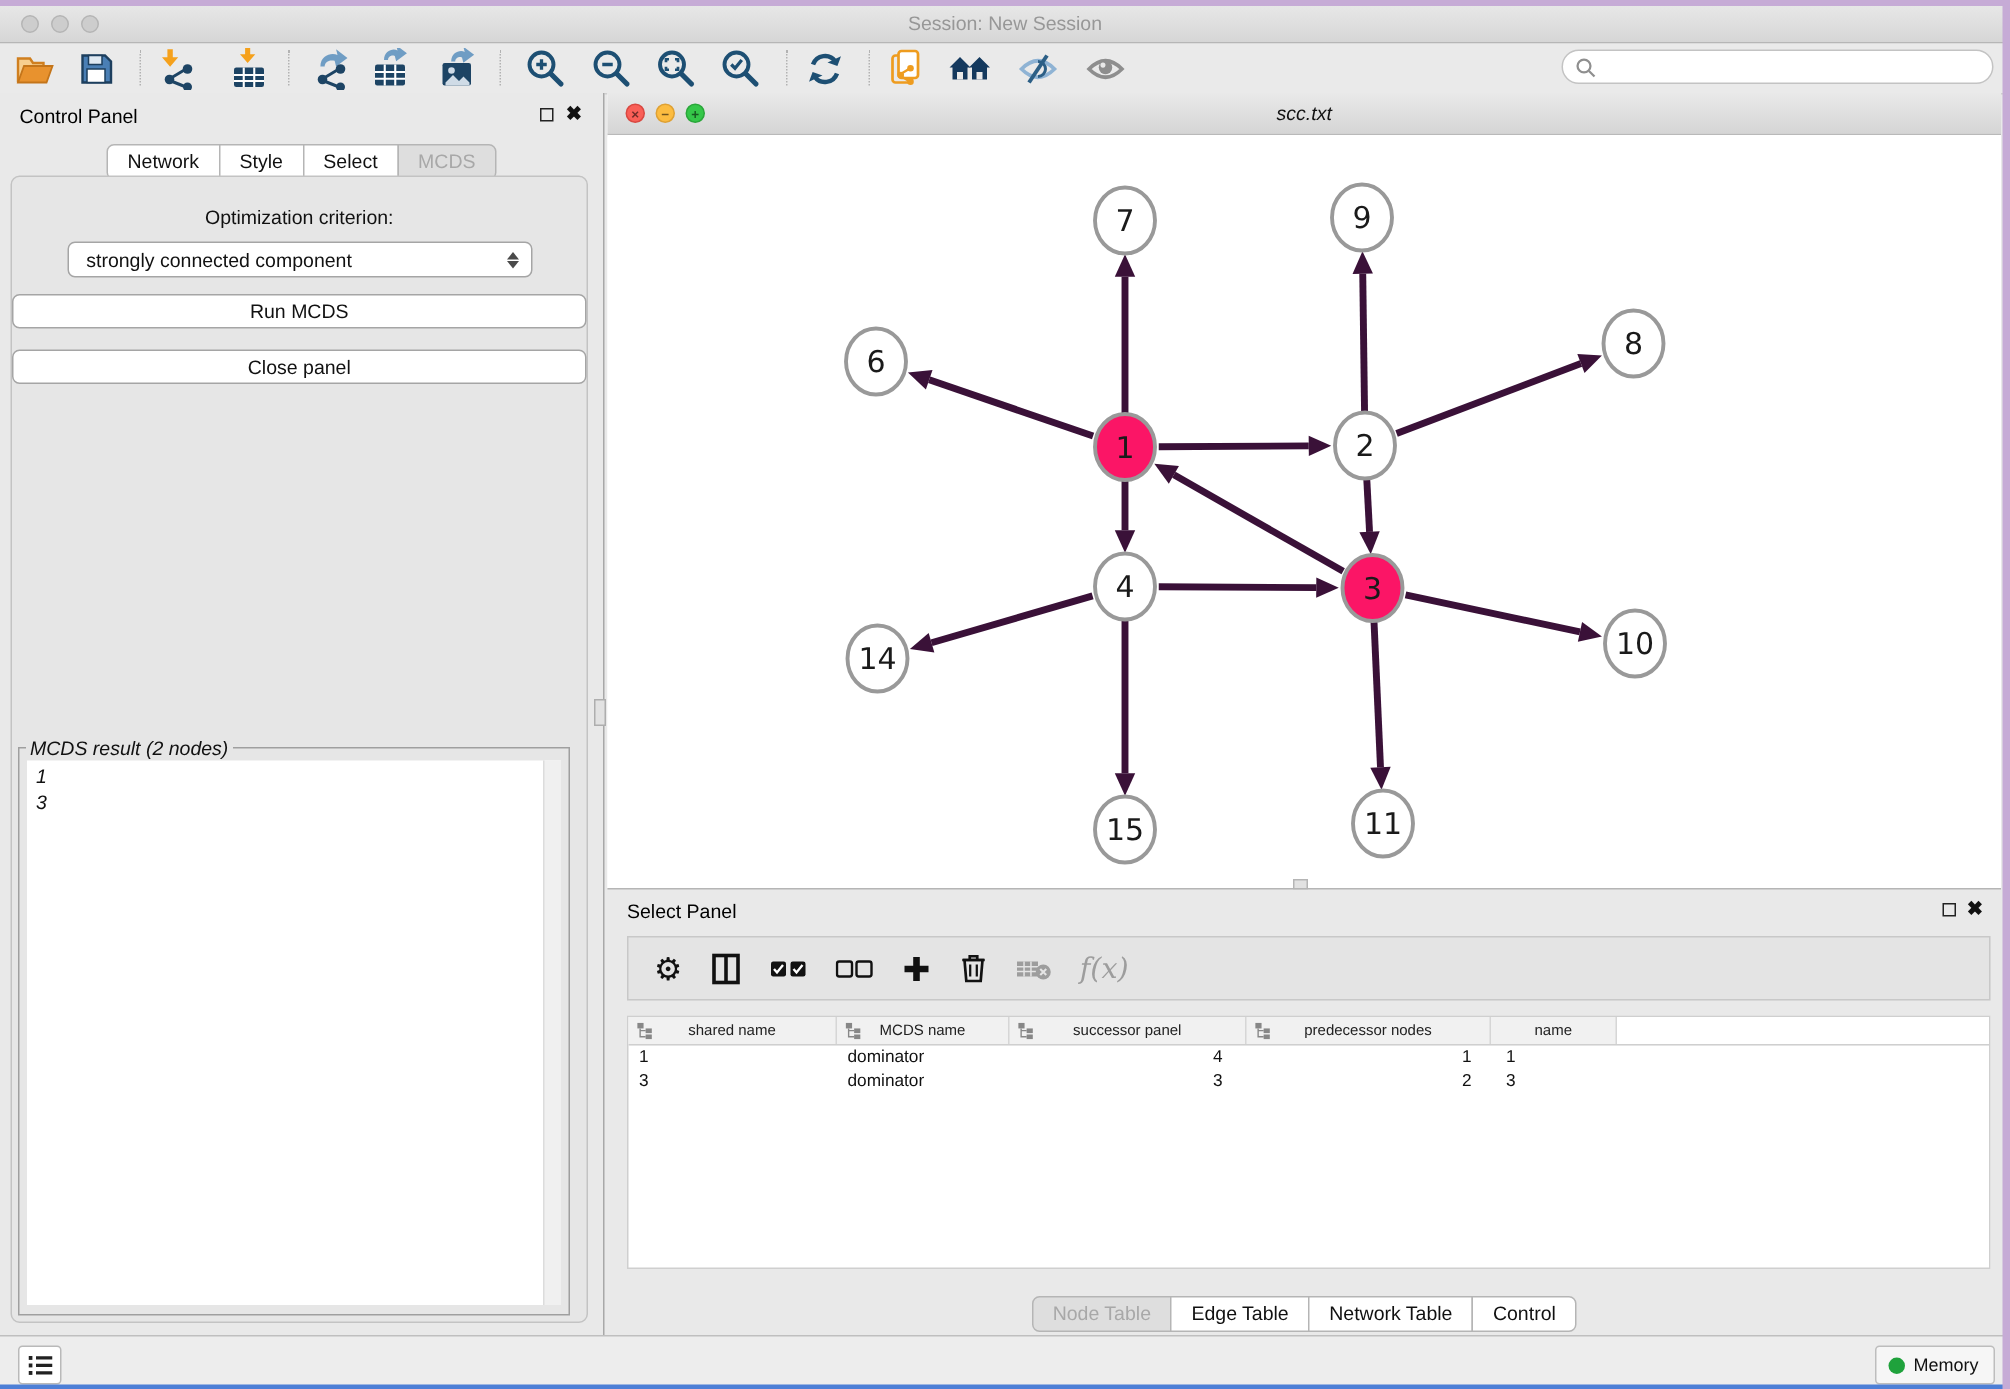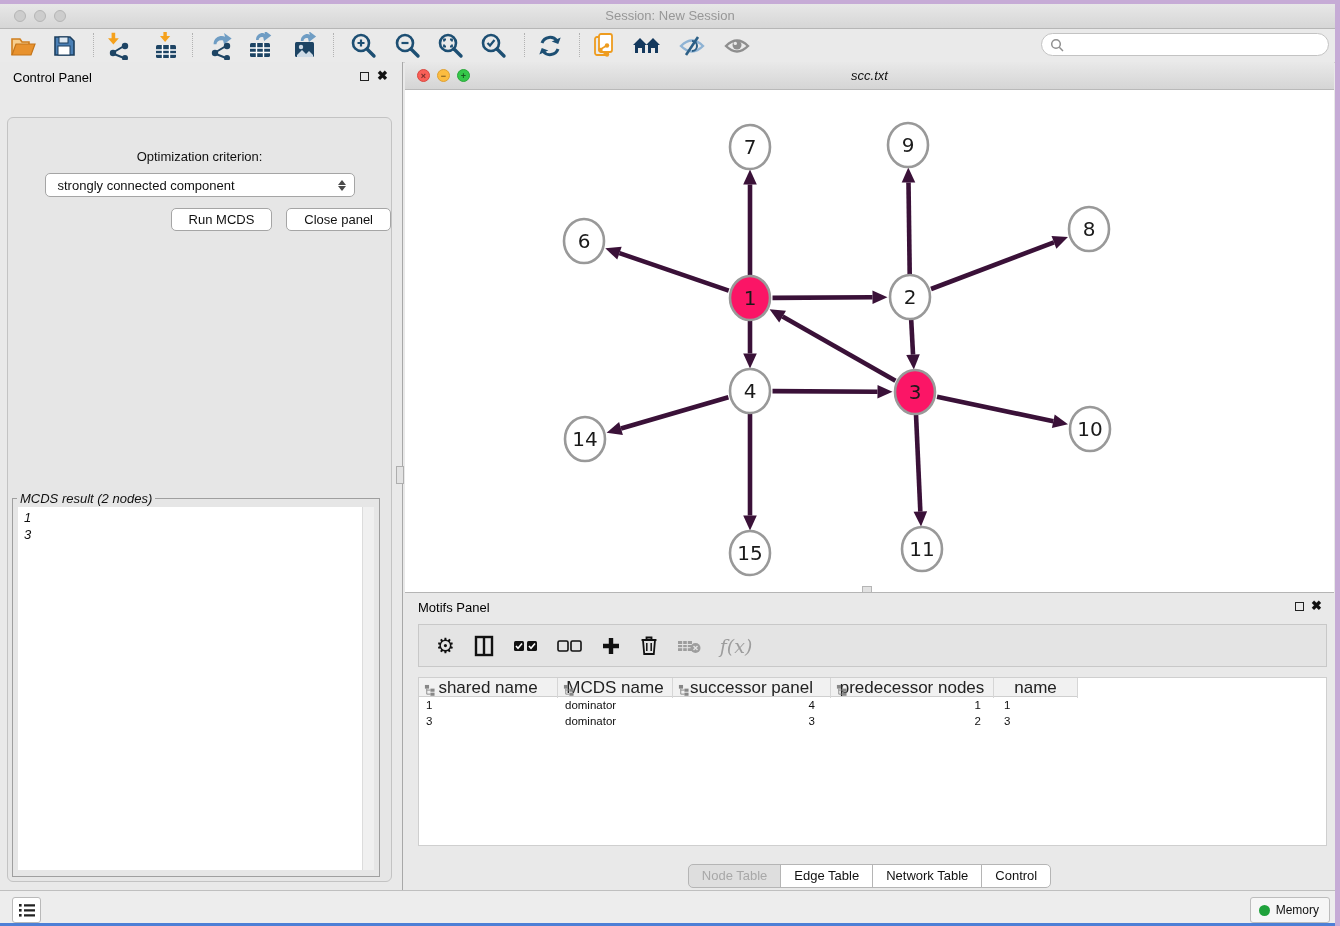--- a/index.html
+++ b/index.html
@@ -35,29 +35,29 @@
   .win-close{position:absolute;top:6px;font-size:13px;font-weight:bold;color:#111;cursor:pointer;line-height:16px;}
 
   .seg-row{position:absolute;left:0;width:100%;display:flex;justify-content:center;}
   .seg-tab{background:#fff;border:1px solid #b5b5b5;margin-left:-1px;padding:3px 13px 4px;font-size:13px;color:#111;cursor:pointer;white-space:nowrap;}
   .seg-tab:first-child{border-radius:5px 0 0 5px;margin-left:0;}
   .seg-tab:last-child{border-radius:0 5px 5px 0;}
   .seg-tab.active{background:#dedede;color:#a8a8a8;}
 
   .cp-body{position:absolute;left:7px;right:10px;top:55px;bottom:8px;background:#e6e6e6;
            border:1px solid #c3c3c3;border-radius:6px;}
-  .opt-label{margin-top:31px;text-align:center;font-size:13px;color:#111;}
+  .opt-label{margin-top:19px;text-align:center;font-size:13px;color:#111;}
   .selectbox{margin:9px auto 0;width:310px;height:24px;background:#fff;border:1px solid #a5a5a5;border-radius:5px;
              display:flex;align-items:center;padding:0 8px 0 12px;box-sizing:border-box;font-size:13px;cursor:pointer;}
   .selectbox .sel-text{flex:1;color:#111;}
   .stepper{display:flex;flex-direction:column;gap:1px;align-items:center;}
   .stepper i{width:0;height:0;border-left:4px solid transparent;border-right:4px solid transparent;}
   .stepper .up{border-bottom:5px solid #4a4a4a;}
   .stepper .dn{border-top:5px solid #4a4a4a;}
-  .btn-row{margin-top:11px;display:flex;justify-content:flex-end;gap:14px;}
+  .btn-row{margin-top:11px;display:flex;justify-content:flex-start;gap:14px;flex-direction:column;}
   .push-btn{height:23px;padding:0 17px;background:#fff;border:1px solid #a5a5a5;border-radius:5px;font-size:13px;color:#111;
             font-family:"Liberation Sans",sans-serif;cursor:pointer;}
 
   fieldset.result{position:absolute;left:4px;right:11px;top:373px;bottom:4px;margin:0;padding:0;
                   border:1px solid #9f9f9f;min-width:0;font-style:italic;}
   fieldset.result legend{font-size:13px;color:#111;padding:0 3px;margin-left:4px;}
   .result-area{position:absolute;left:5px;right:5px;top:1px;bottom:6px;background:#fff;}
   .result-text{position:absolute;left:6px;top:2px;right:14px;bottom:0;font-size:13px;line-height:17px;color:#111;white-space:pre;}
   .result-scroll{position:absolute;right:0;top:0;bottom:0;width:11px;background:#f0f0f0;border-left:1px solid #dcdcdc;cursor:pointer;}
 
@@ -80,21 +80,21 @@
   
   .table-panel{left:405px;top:592px;width:929px;height:298px;background:#e9e9e9;border-top:1px solid #b5b5b5;box-sizing:border-box;}
   .tp-toolbar{position:absolute;left:13px;right:7px;top:31px;height:43px;background:#e4e4e4;border:1px solid #c8c8c8;
               display:flex;align-items:center;gap:19px;padding-left:17px;box-sizing:border-box;}
   .tp-icon{display:flex;align-items:center;justify-content:center;cursor:pointer;}
   .gear-glyph{font-size:21px;color:#111;line-height:20px;font-family:"DejaVu Sans",sans-serif;}
   .fx-glyph{font-family:"DejaVu Serif",serif;font-style:italic;font-size:19px;color:#9d9d9d;}
   .tp-table{position:absolute;left:13px;right:7px;top:84px;height:169px;background:#fff;border:1px solid #cfcfcf;box-sizing:border-box;}
   .thead,.trow{display:grid;grid-template-columns:139px 115px 158px 163px 84px 1fr;}
   .thead{height:19px;background:#f1f1f1;border-bottom:1px solid #cfcfcf;box-sizing:border-box;}
-  .th{position:relative;border-right:1px solid #d6d6d6;font-size:17px;color:#222;display:flex;align-items:center;justify-content:center;}
+  .th{position:relative;border-right:1px solid #d6d6d6;font-size:10px;color:#222;display:flex;align-items:center;justify-content:center;}
   .th:last-child{border-right:none;background:#fff;}
   .th .hicon{position:absolute;left:5px;top:3px;}
   .trow{height:16px;font-size:11.5px;color:#111;}
   .td{display:flex;align-items:center;overflow:hidden;white-space:nowrap;}
   .td.al{justify-content:flex-start;}
   .td.ar{justify-content:flex-end;}
   .tp-tabs{position:absolute;left:0;top:271px;width:100%;}
 
   
   .statusbar{left:0;top:890px;width:1340px;height:36px;background:#ededed;border-top:1px solid #bfbfbf;box-sizing:border-box;}
@@ -272,20 +272,26 @@
     </svg>
     <input type="text" value="" style="">
   </div>
 </div>
 
 <div class="abs control-panel">
   <div class="panel-head-title">Control Panel</div>
   <div class="win-float" style="right:33px"></div>
   <div class="win-close" style="right:14px">✖</div>
 
+  <div class="seg-row" style="top:34px" id="cp-tabs">
+      <div class="seg-tab">Network</div>
+      <div class="seg-tab">Style</div>
+      <div class="seg-tab">Select</div>
+      <div class="seg-tab active">MCDS</div>
+    </div>
 
   <div class="cp-body">
     <div class="opt-label">Optimization criterion:</div>
     <div class="selectbox">
       <span class="sel-text">strongly connected component</span>
       <span class="stepper">
           <i class="up"></i>
           <i class="dn"></i>
         </span>
     </div>
@@ -388,21 +394,21 @@
         </g>
         <g>
           <ellipse cx="517" cy="458" rx="20" ry="22" fill="#ffffff" stroke="#999999" stroke-width="2.6"></ellipse>
           <text x="517" y="465" text-anchor="middle" font-family="&quot;DejaVu Sans&quot;, sans-serif" font-size="20" fill="#1a1a1a">11</text>
         </g>
       </svg>
   </div>
 </div>
 
 <div class="abs table-panel">
-  <div class="panel-head-title" style="top:7px">Motifs Panel</div>
+  <div class="panel-head-title" style="top:7px">Select Panel</div>
   <div class="win-float" style="right:30px;top:9px"></div>
   <div class="win-close" style="right:12px;top:5px">✖</div>
 
   <div class="tp-toolbar">
     <div class="tp-icon">
         <span class="gear-glyph">⚙</span>
       </div>
     <div class="tp-icon">
       <svg width="20" height="22" viewBox="0 0 20 22">
         <rect x="2" y="2" width="16" height="18" fill="none" stroke="#111" stroke-width="2.4"></rect>

